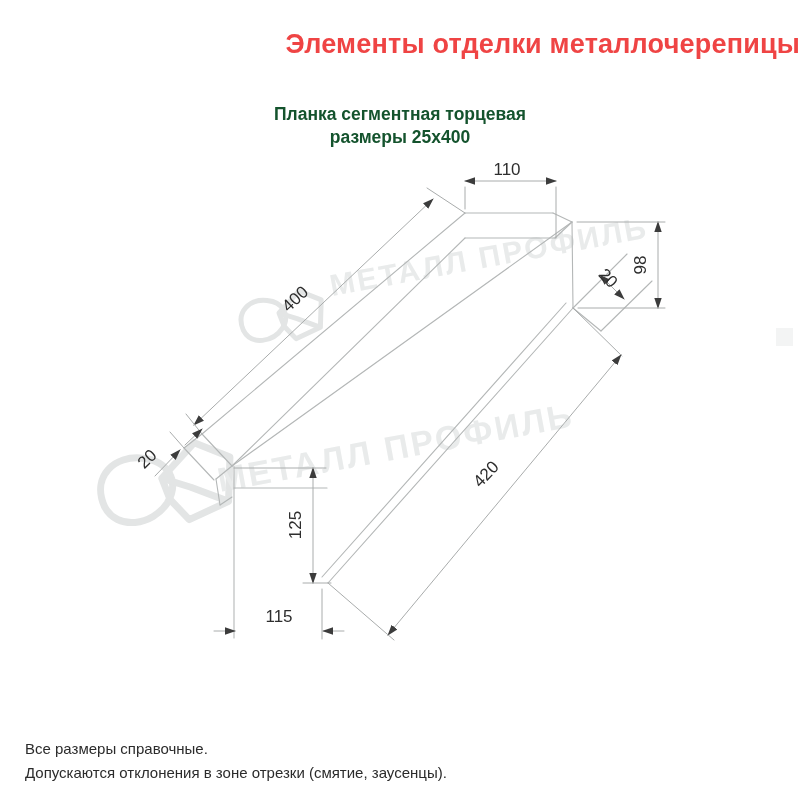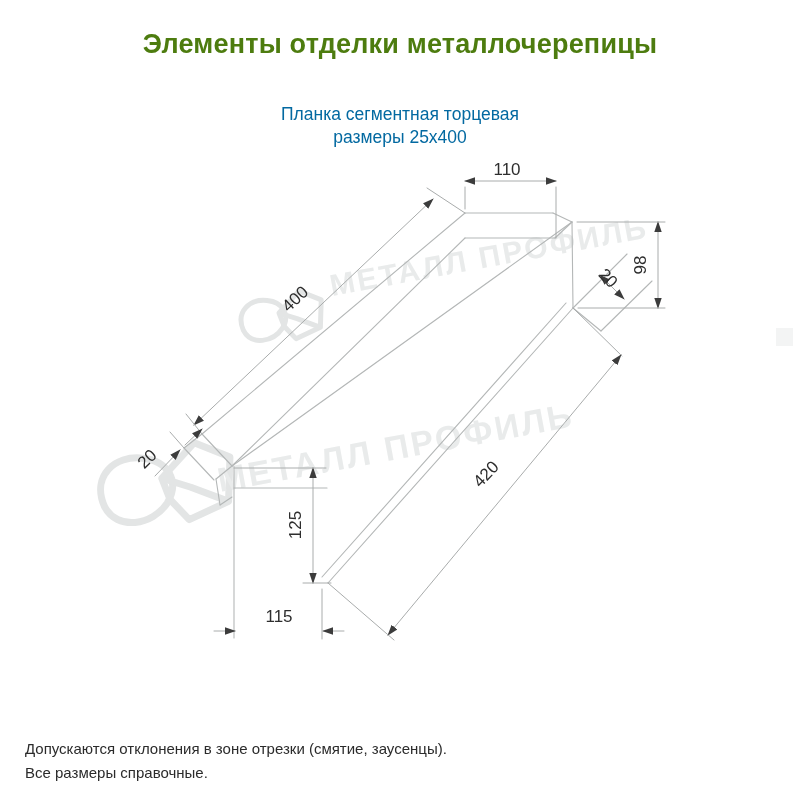--- a/index.html
+++ b/index.html
@@ -1,21 +1,21 @@
 <!DOCTYPE html>
 <html><head>
 <meta charset="utf-8">
 <style>
   html,body{margin:0;padding:0;background:#fff;}
   #page{position:relative;width:800px;height:800px;background:#fff;overflow:hidden;
         font-family:"Liberation Sans","DejaVu Sans",sans-serif;}
-  #title{position:absolute;top:29px;left:0;width:100%;text-align:center;
-         font-size:27px;font-weight:700;color:#4d7c0f;letter-spacing:0.2px;}
+  #title{position:absolute;top:29px;left:0;width:100%;text-align:right;
+         font-size:27px;font-weight:700;color:#ef4444;letter-spacing:0.2px;}
   #subtitle{position:absolute;top:103px;left:0;width:100%;text-align:center;
-            font-size:17.5px;font-weight:400;color:#0369a1;line-height:23px;}
+            font-size:17.5px;font-weight:700;color:#14532d;line-height:23px;}
   #footer{position:absolute;left:25px;top:737px;font-size:15px;color:#2b2b2b;line-height:24px;}
   svg{position:absolute;left:0;top:0;}
   svg text{font-family:"Liberation Sans","DejaVu Sans",sans-serif;font-size:17px;}
   .wm-text{font-size:30px;font-weight:700;letter-spacing:2.5px;}
   .wm-text2{font-size:34px;font-weight:700;letter-spacing:2.5px;}
 </style>
 </head>
 <body>
 
 <div id="page">
@@ -125,17 +125,17 @@
       <text x="0" y="0" text-anchor="middle" transform="translate(604,282) rotate(46)">20</text>
       <text x="0" y="0" text-anchor="middle" transform="translate(299,303) rotate(-43)">400</text>
       <text x="0" y="0" text-anchor="middle" transform="translate(151,463) rotate(-44)">20</text>
       <text x="0" y="0" text-anchor="middle" transform="translate(301,525) rotate(-90)">125</text>
       <text x="279" y="622" text-anchor="middle">115</text>
       <text x="0" y="0" text-anchor="middle" transform="translate(490,478) rotate(-46)">420</text>
     </g>
   </svg>
 
   <div id="footer">
+    <div>Все размеры справочные.</div>
     <div>Допускаются отклонения в зоне отрезки (смятие, заусенцы).</div>
-    <div>Все размеры справочные.</div>
   </div>
 
 </div>
 
 </body></html>

